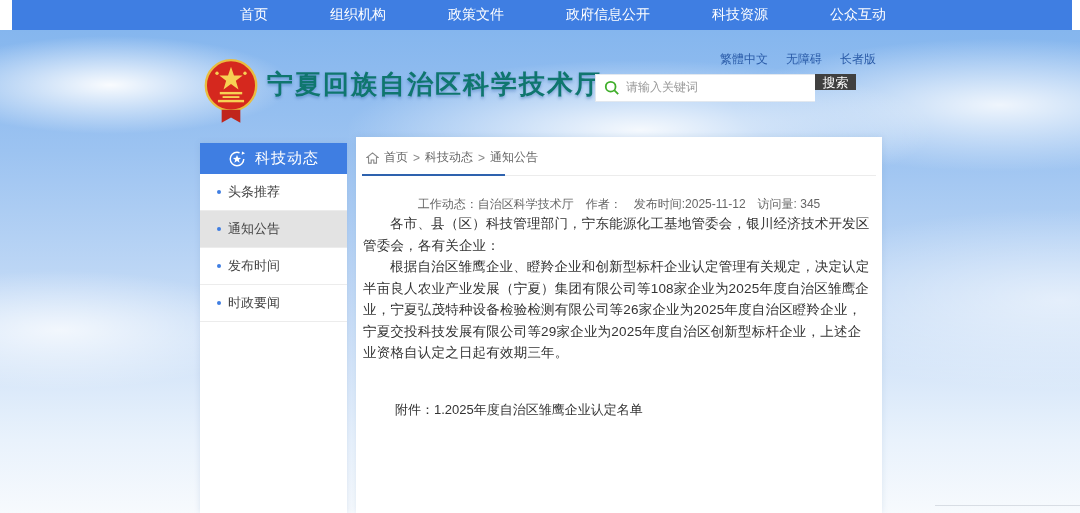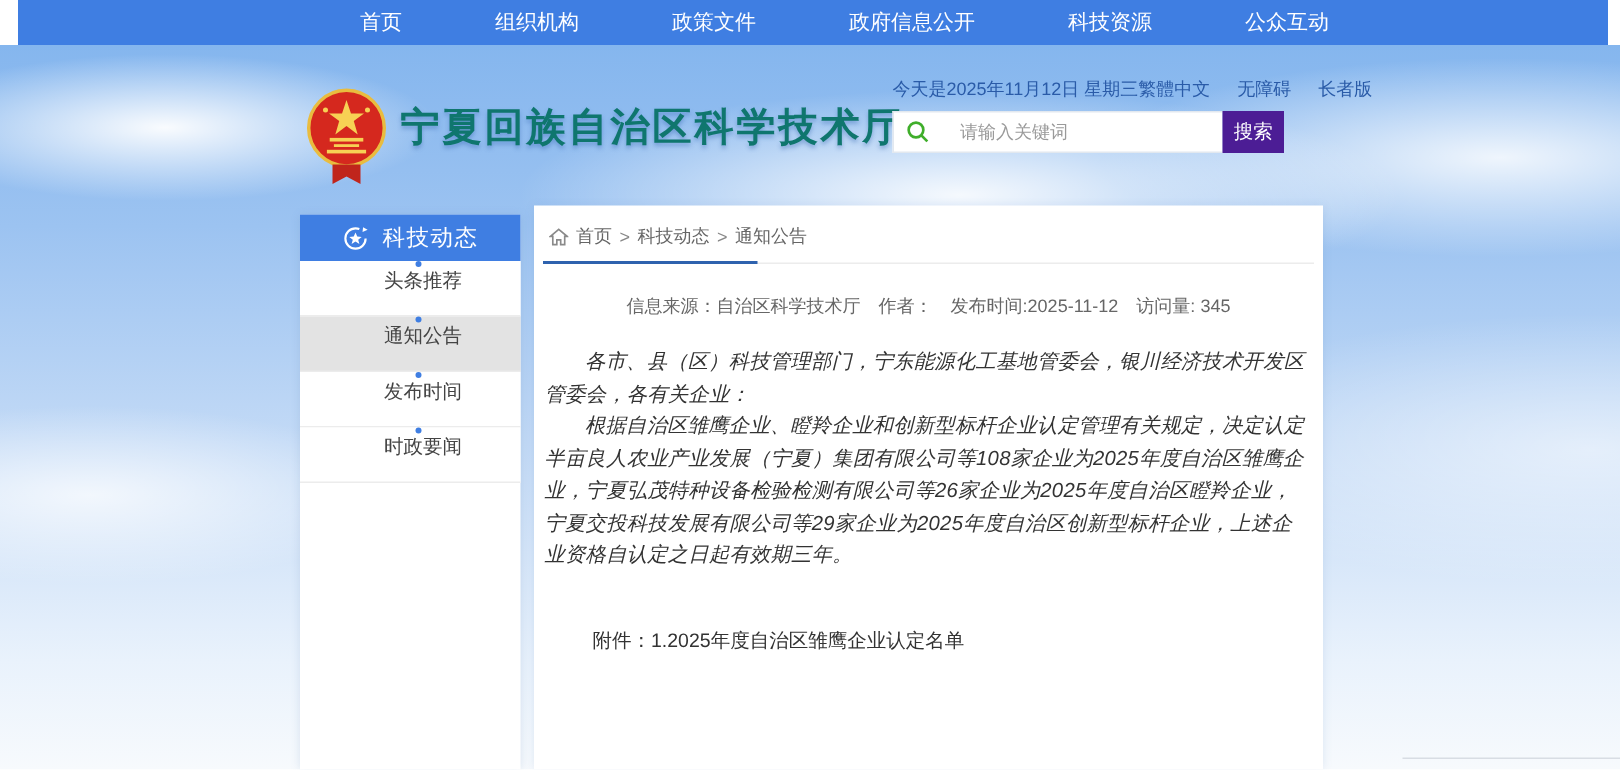--- a/index.html
+++ b/index.html
@@ -45,43 +45,42 @@
   .top-utility { display:flex; font-size:12px; color:#2a5ba8; align-items:center; }
   .top-utility .today { white-space:nowrap; }
   .top-utility .util-links { margin-left:auto; display:flex; gap:18px; }
   .top-utility .util-links span { cursor:pointer; white-space:nowrap; }
   .searchbar { position:absolute; left:0; top:23px; width:261px; height:28px; display:flex; }
   .search-input-wrap {
     width:220px; height:28px; background:#ffffff; display:flex; align-items:center;
     padding-left:8px; border:1px solid #e2e8ef; border-right:none;
   }
   .search-input-wrap input {
-    border:none; outline:none; font-size:12px; color:#333; width:170px; margin-left:20px;
-    font-family:Liberation Serif, serif;
+    border:none; outline:none; font-size:12px; color:#333; width:170px; margin-left:6px;
+    font-family:Liberation Mono, monospace;
   }
   .search-input-wrap input::placeholder { color:#9a9a9a; }
   .search-btn {
-    width:41px; height:28px; background:#4c1d95; border:none; color:#ffffff;
+    width:41px; height:16px; background:#404040; border:none; color:#ffffff;
     font-size:13px; cursor:pointer; font-family:"Liberation Sans","DejaVu Sans",sans-serif;
   }
   
   .sidebar {
     position:absolute; left:200px; top:143px; width:147px; height:370px;
     background:#ffffff; box-shadow:0 0 6px rgba(90,130,180,.18);
   }
   .sidebar-head {
     height:31px; background:#3F7EE2; display:flex; align-items:center; justify-content:center; gap:9px;
   }
   .sidebar-head-title { color:#ffffff; font-size:15px; letter-spacing:1px; }
   .sidebar-list { }
   .sidebar-item {
     height:37px; display:flex; align-items:center; padding-left:17px;
     font-size:13px; color:#444; cursor:pointer; border-bottom:1px solid #ececec;
     background:#ffffff;
-    flex-direction:column;
   }
   .sidebar-item.active { background:#e3e3e3; }
   .dot { width:4px; height:4px; border-radius:50%; background:#3F7EE2; margin-right:7px; flex:0 0 auto; }
   
   .main-panel {
     position:absolute; left:356px; top:137px; width:526px; height:376px;
     background:#ffffff; box-shadow:0 0 6px rgba(90,130,180,.15);
   }
   .breadcrumb {
     display:flex; align-items:center; gap:5px; padding:12px 0 8px 10px;
@@ -92,21 +91,21 @@
   .bc-divider { border-bottom:1px solid #ececec; margin:0 6px; position:relative; height:2px; }
   .bc-divider .blue { position:absolute; left:0; bottom:-1px; width:143px; height:2px; background:#2E62AE; }
   .article-title {
     margin-top:24px; text-align:center; font-size:17px; font-weight:bold;
     color:#333; line-height:27px; letter-spacing:.5px;
   }
   .article-meta {
     margin-top:20px; text-align:center; font-size:12px; color:#666; white-space:nowrap;
   }
   .article-meta .mgap { margin-left:12px; }
-  .article-body { margin-top:17px; padding:0 7px;font-style:italic; }
+  .article-body { padding:0 7px; }
   .article-body p {
     font-size:13.5px; color:#333; line-height:21.5px; text-indent:2em; letter-spacing:.2px;
   }
   .attachments {
     margin-top:34px; margin-left:39px; display:flex; font-size:13px; color:#333; line-height:23px;
   }
   .attachments .att-list div { cursor:pointer; }
   .footer-edge { position:absolute; left:935px; top:505px; width:145px; border-top:1px solid #d8dde4; }
 </style>
 </head>
@@ -134,21 +133,20 @@
     <rect x="16" y="45.5" width="28" height="2.6" fill="#F7D154"></rect>
     <path d="M20 56 L40 56 L40 70 L30 64.5 L20 70 Z" fill="#C0251C"></path>
   </svg>
   <div class="brand-text">
     <div class="brand-title">宁夏回族自治区科学技术厅</div>
   </div>
 </div>
 
 <div class="header-right">
   <div class="top-utility">
-    <span class="today">今天是2025年11月12日 星期三</span>
     <span class="util-links">
       <span>繁體中文</span>
       <span>无障碍</span>
       <span>长者版</span>
     </span>
   </div>
   <div class="searchbar">
     <div class="search-input-wrap">
       <svg width="16" height="16" viewBox="0 0 18 18">
         <circle cx="7.5" cy="7.5" r="5.5" fill="none" stroke="#3FAE2A" stroke-width="2"></circle>
@@ -199,21 +197,21 @@
     <span class="crumb">科技动态</span>
     <span class="sep">&gt;</span>
     <span class="crumb">通知公告</span>
   </div>
   <div class="bc-divider">
       <div class="blue"></div>
     </div>
 
 
   <div class="article-meta">
-    <span>信息来源：</span><span>自治区科学技术厅</span><span class="mgap">作者：</span><span class="mgap">发布时间:</span><span>2025-11-12</span><span class="mgap">访问量:</span>&nbsp;<span>345</span>
+    <span>工作动态：</span><span>自治区科学技术厅</span><span class="mgap">作者：</span><span class="mgap">发布时间:</span><span>2025-11-12</span><span class="mgap">访问量:</span>&nbsp;<span>345</span>
   </div>
 
   <div class="article-body">
     <p>各市、县（区）科技管理部门，宁东能源化工基地管委会，银川经济技术开发区管委会，各有关企业：</p>
     <p>根据自治区雏鹰企业、瞪羚企业和创新型标杆企业认定管理有关规定，决定认定半亩良人农业产业发展（宁夏）集团有限公司等108家企业为2025年度自治区雏鹰企业，宁夏弘茂特种设备检验检测有限公司等26家企业为2025年度自治区瞪羚企业，宁夏交投科技发展有限公司等29家企业为2025年度自治区创新型标杆企业，上述企业资格自认定之日起有效期三年。</p>
   </div>
 
   <div class="attachments">
     <span>附件：</span>
     <div class="att-list">

